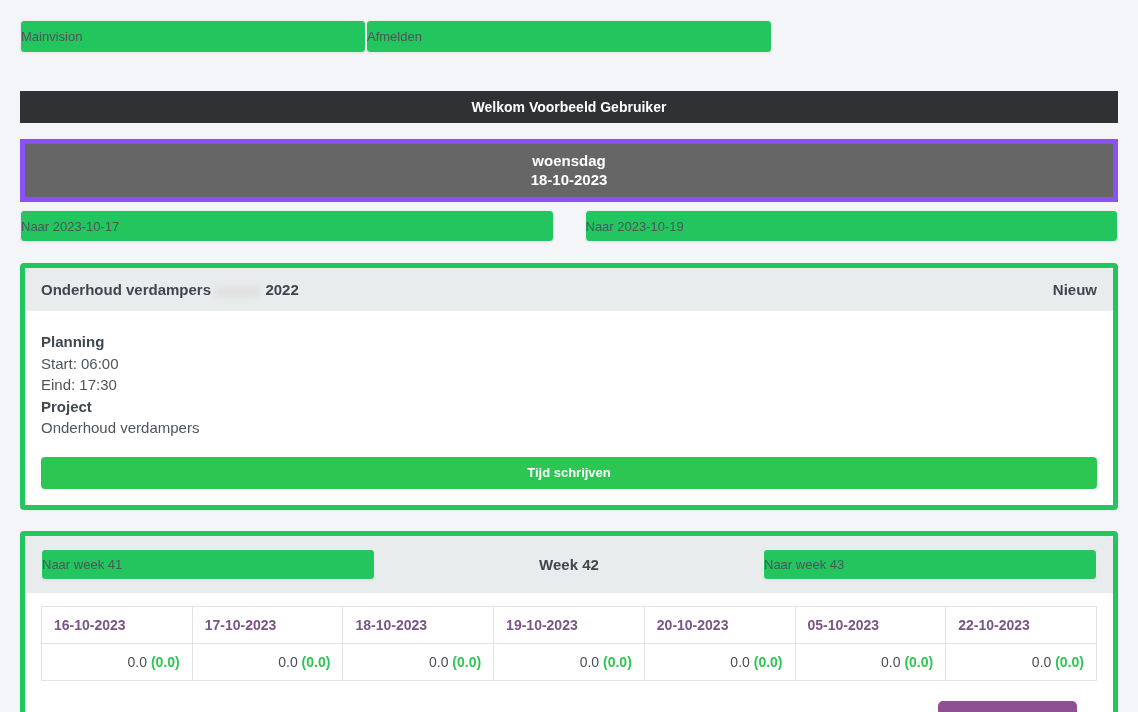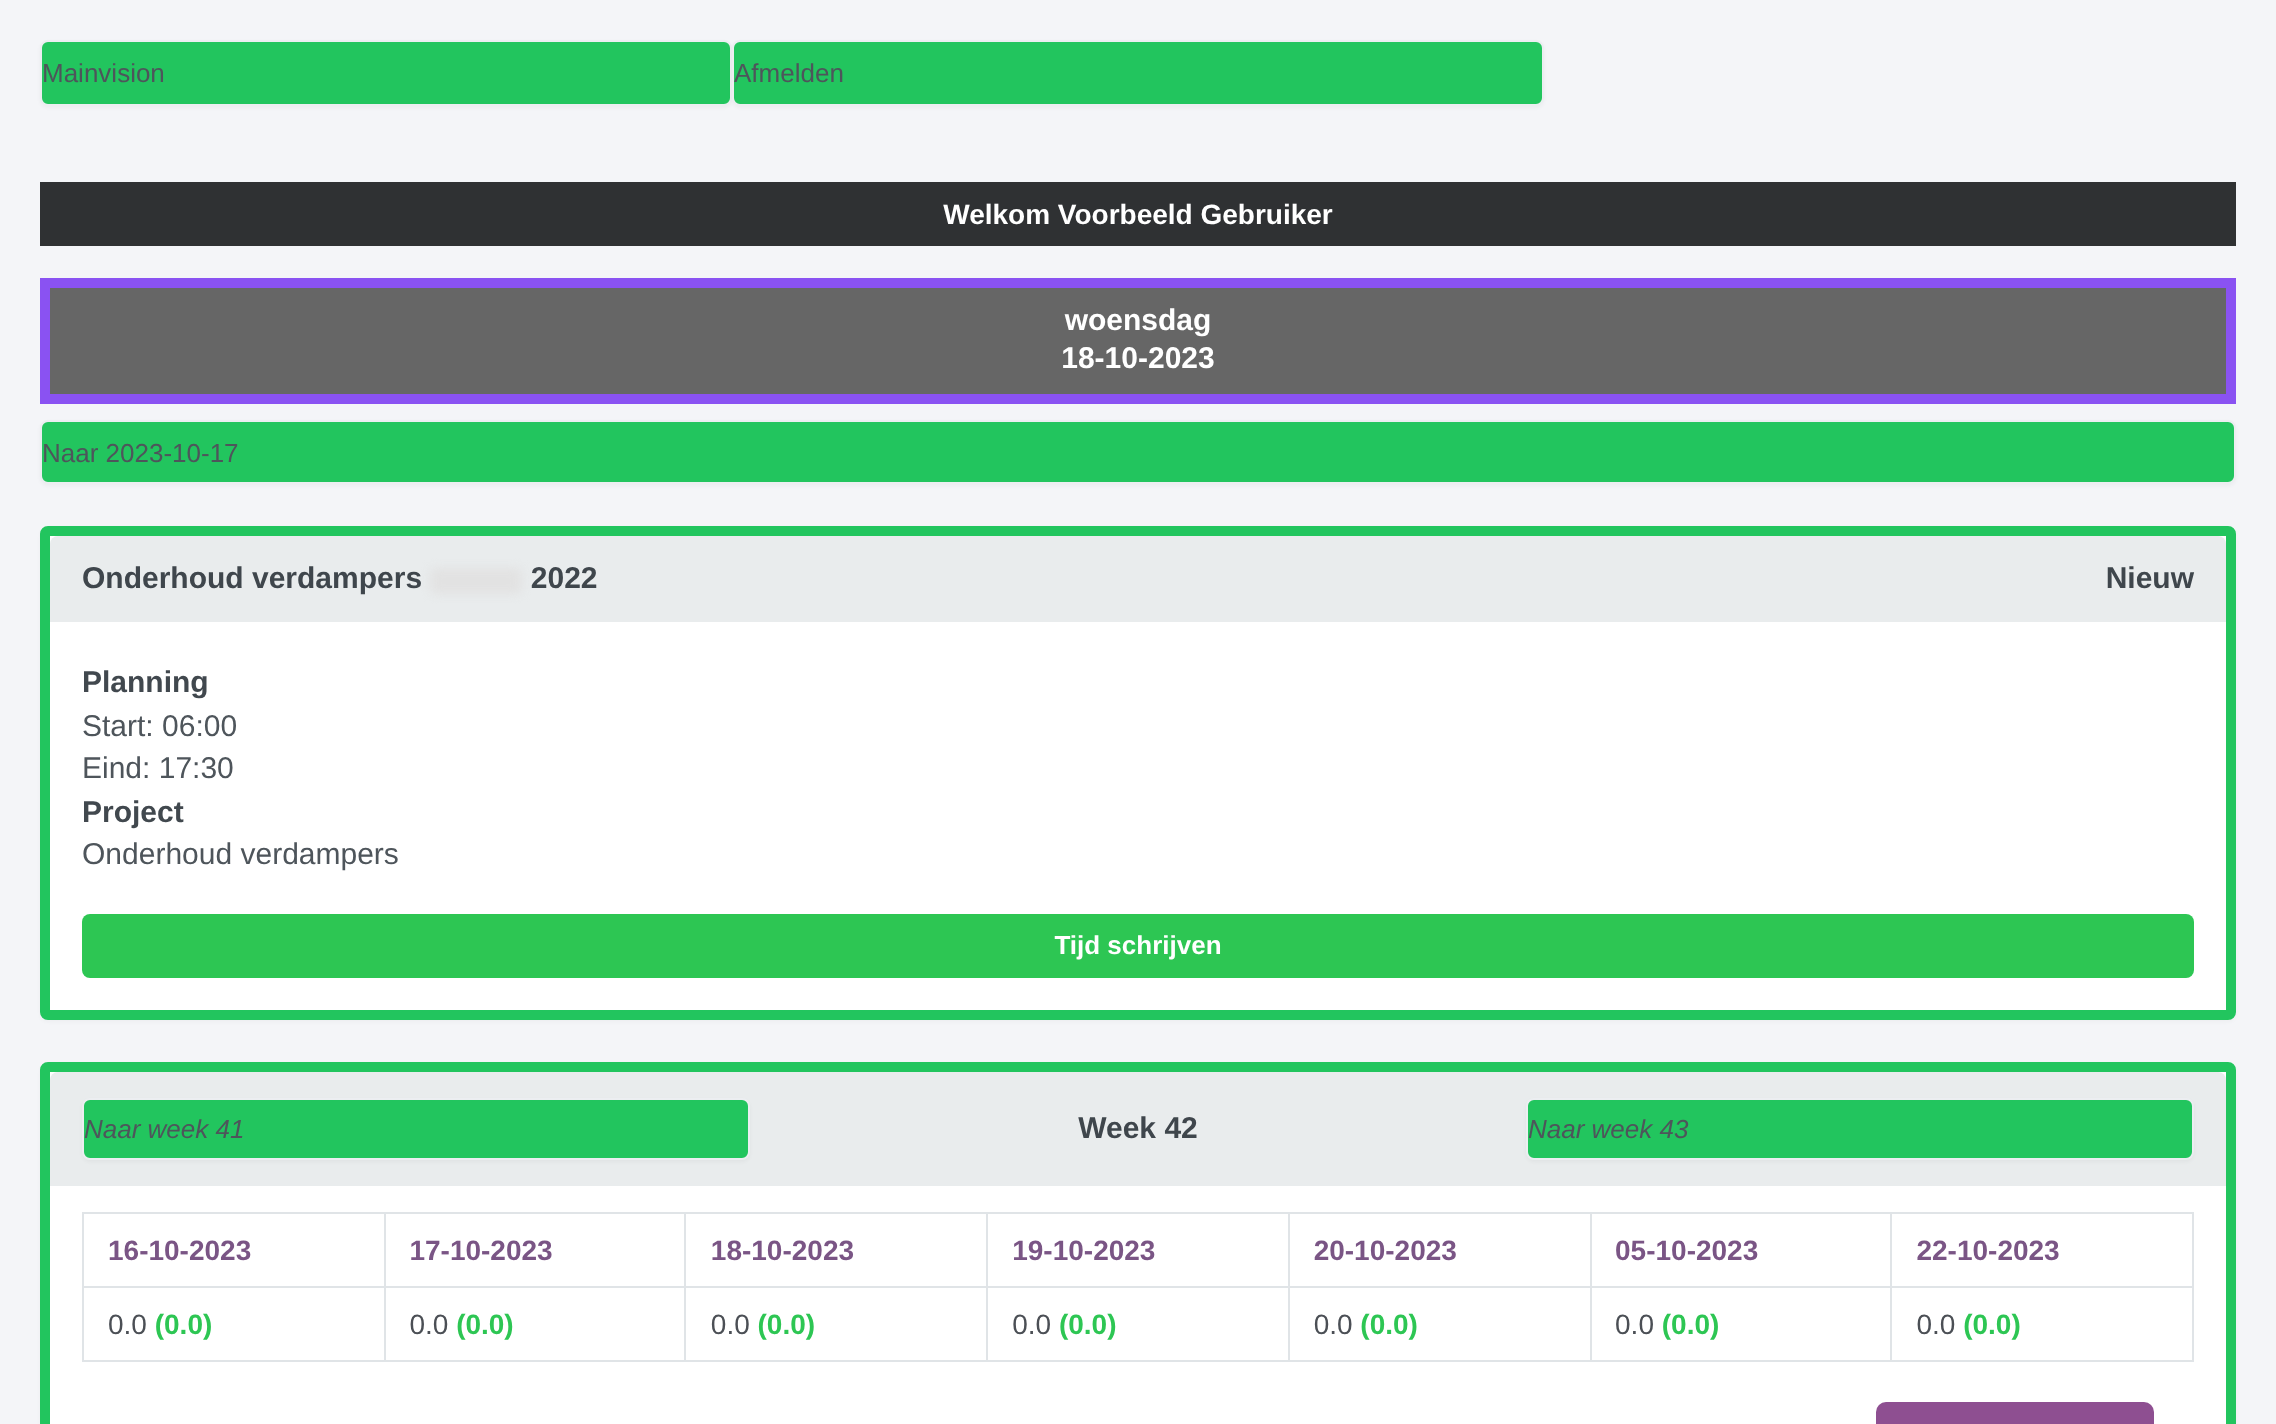--- a/index.html
+++ b/index.html
@@ -125,21 +125,21 @@
 
   
   .week-header {
     background: #e9eced;
     padding: 13px 16px;
     display: grid;
     grid-template-columns: 334px 1fr 334px;
     align-items: center;
     border-radius: 4px 4px 0 0;
   }
-  .week-header .btn { height: 31px; font-style: italic; }
+  .week-header .btn { height: 31px; }
   .week-title {
     text-align: center;
     font-weight: bold;
     font-size: 15px;
     color: #3f464c;
   }
   .week-table-wrap { padding: 13px 16px 0 16px; }
   table.week-table {
     width: 100%;
     border-collapse: collapse;
@@ -148,21 +148,21 @@
   .week-table th, .week-table td {
     border: 1px solid #e0e4e7;
     text-align: left;
     padding: 10px 12px;
     font-size: 14px;
   }
   .week-table th {
     font-weight: bold;
     color: #7a5585;
   }
-  .week-table td { color: #4b4f55; }
+  .week-table td { color: #4b4f55; text-align: right; }
   .val-extra { color: #2dc653; font-weight: bold; }
 
   .week-footer {
     display: flex;
     justify-content: flex-end;
     padding: 20px 36px 0 16px;
   }
   .purple-btn {
     background: #8e4f91;
     border: none;
@@ -195,20 +195,23 @@
   </div>
 
   <div class="day-panel">
     <div>woensdag</div>
     <div>18-10-2023</div>
   </div>
 
   <div class="day-nav">
     <div class="btn">
         <span>Naar 2023-10-17</span>
+      </div>
+    <div class="btn">
+        <span>Naar 2023-10-19</span>
       </div>
   </div>
 
   <div class="card">
     <div class="card-header">
       <div>
         <span>Onderhoud verdampers</span>
         <span class="redact" style="width:46px;"></span>
         <span>2022</span>
       </div>

